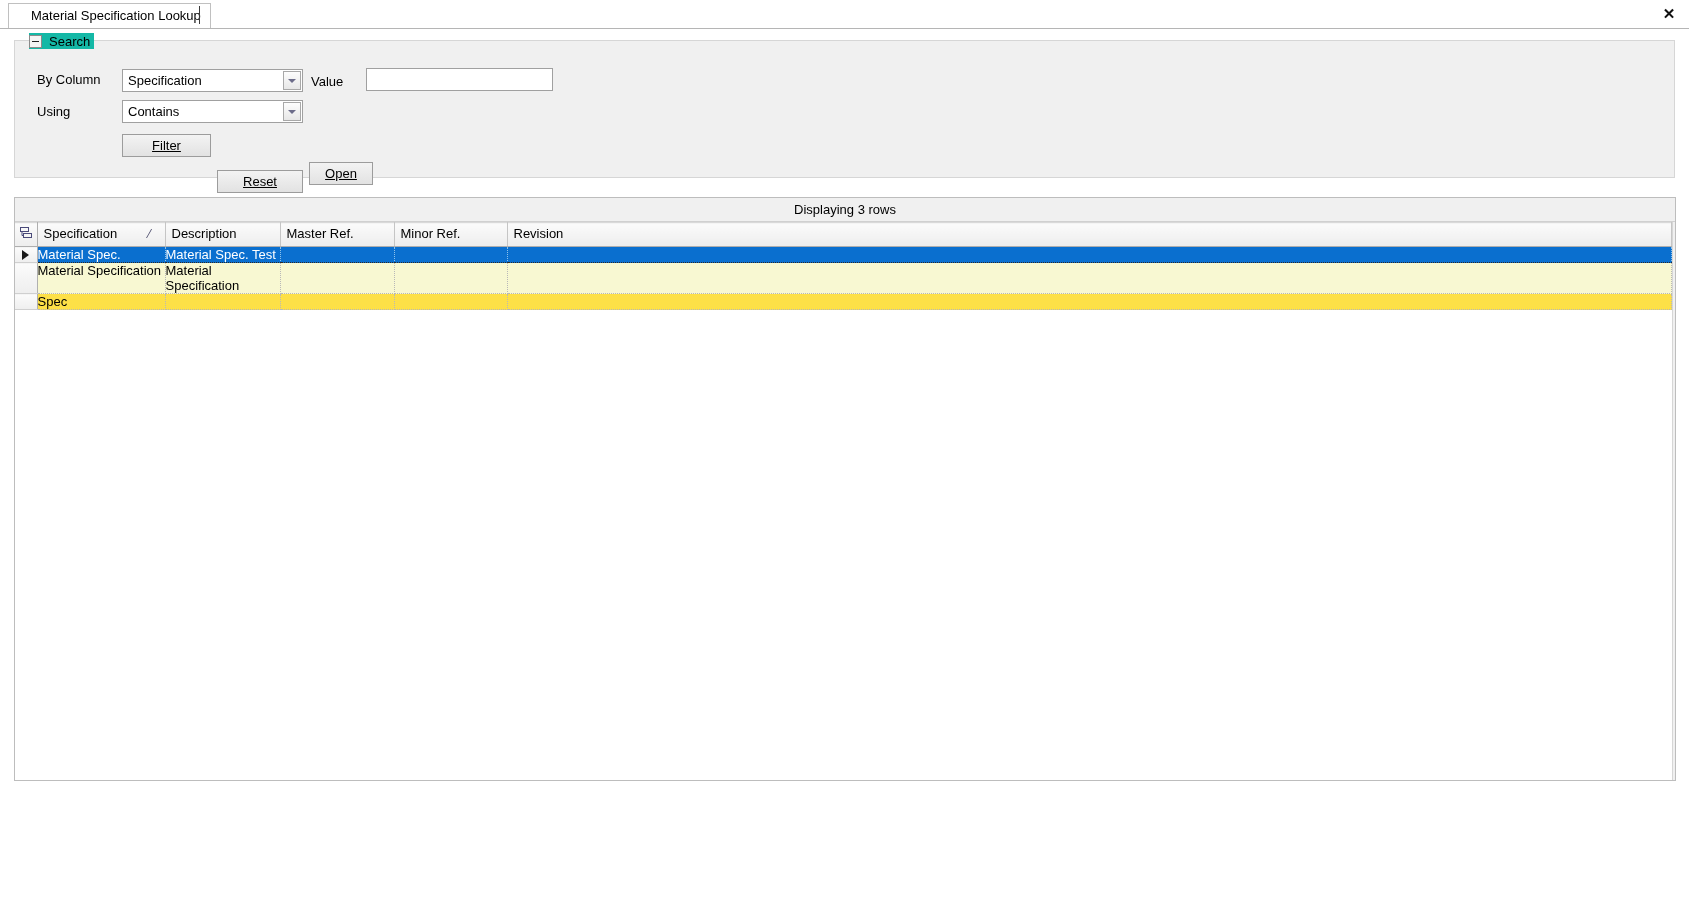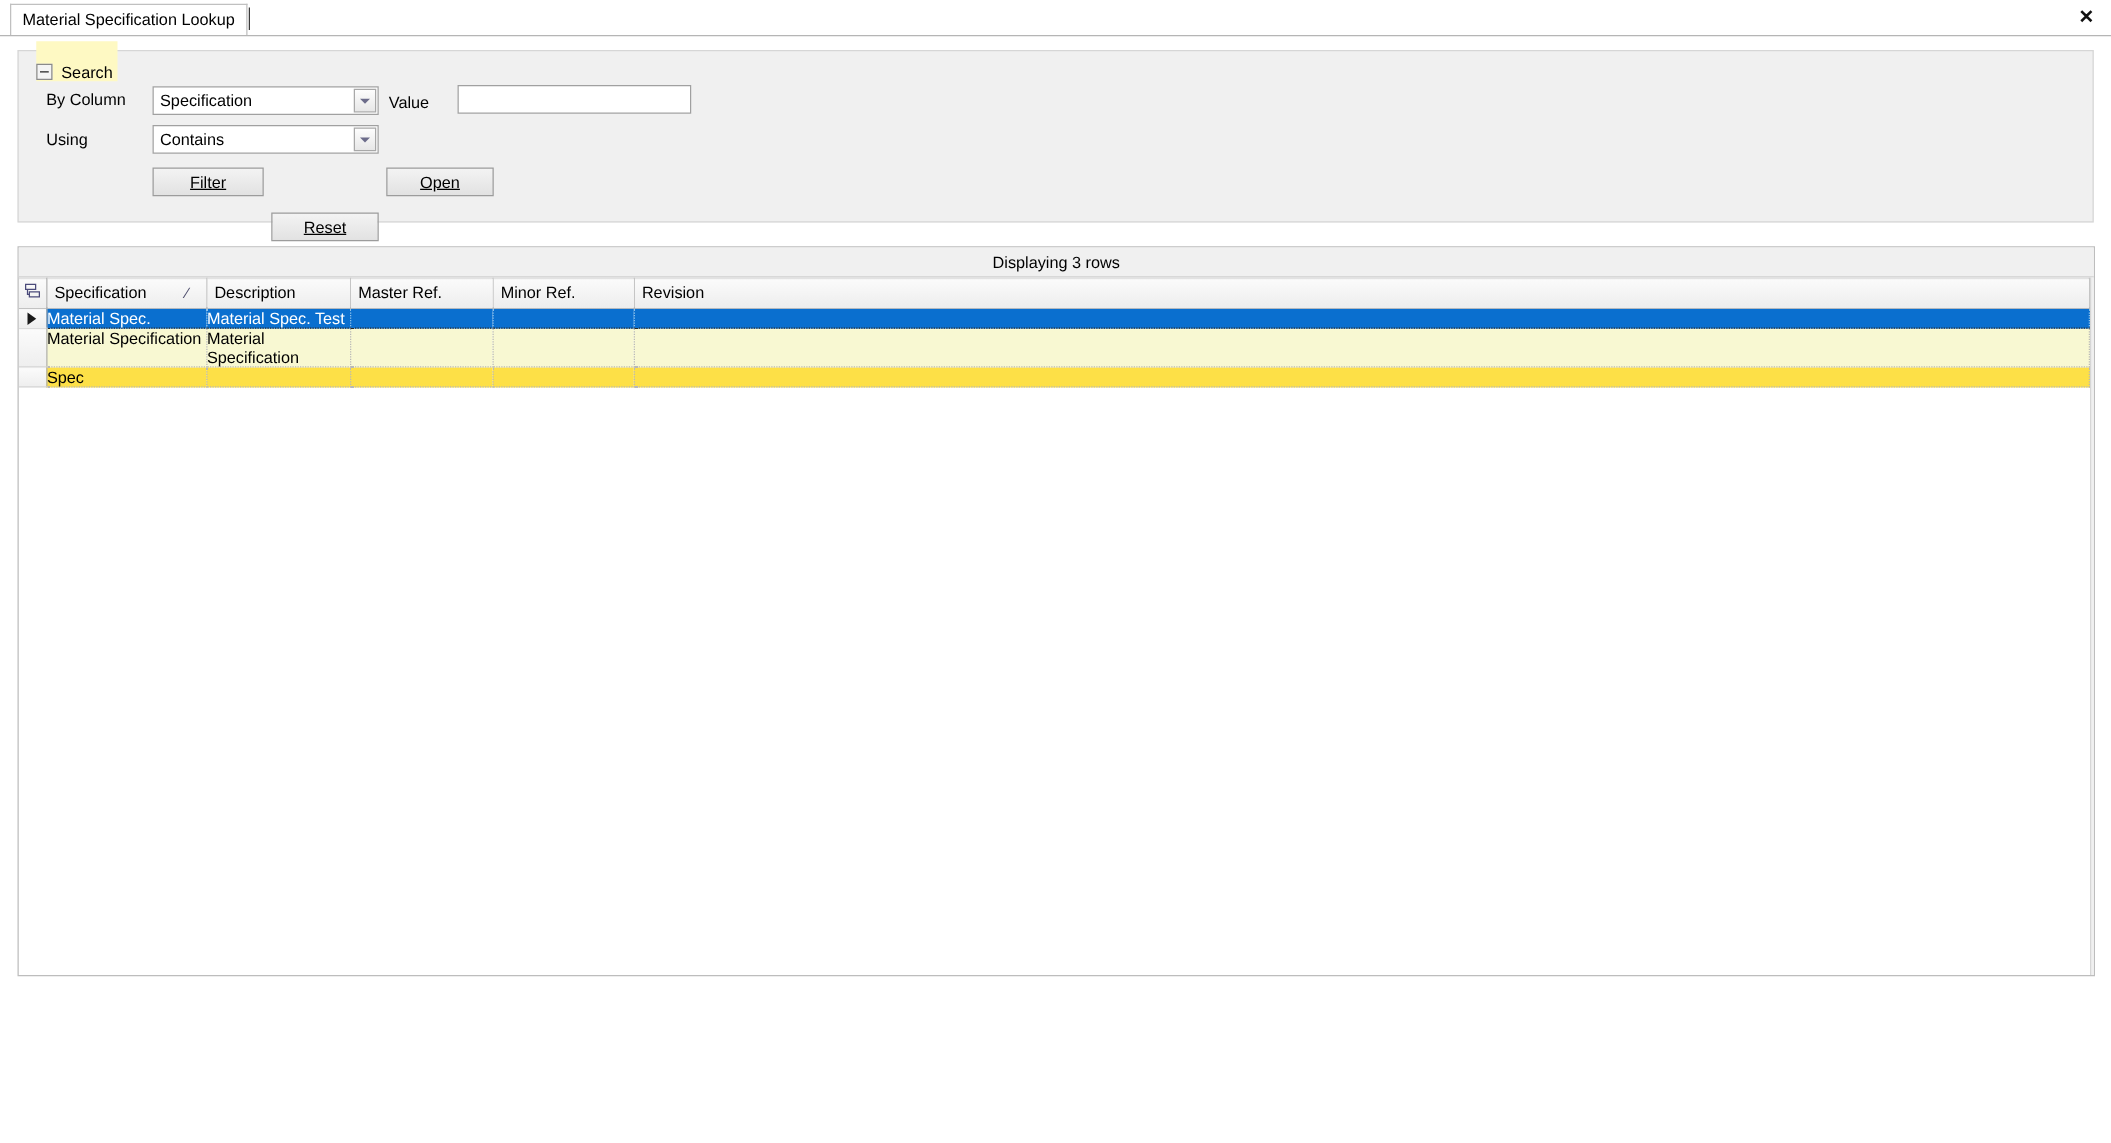--- a/index.html
+++ b/index.html
@@ -24,21 +24,21 @@
     left: 0; top: 0;
     width: 1689px; height: 29px;
     background: #ffffff;
     border-bottom: 1px solid #b5b5b5;
     box-sizing: border-box;
   }
   .tab {
     position: absolute;
     left: 8px; top: 3px;
     height: 25px;
-    padding: 4px 9px 0 9px;
+    padding: 4px 9px 0 22px;
     background: #ffffff;
     border-left: 1px solid #c0c0c0;
     border-right: 1px solid #c0c0c0;
     border-top: 1px solid #c0c0c0;
     box-sizing: border-box;
     font-size: 13px;
     color: #000;
     white-space: nowrap;
     cursor: default;
   }
@@ -67,22 +67,22 @@
     left: 14px; top: 40px;
     width: 1661px; height: 138px;
     border: 1px solid #d6d6d6;
     background: #f0f0f0;
     box-sizing: border-box;
   }
   .group-legend {
     position: absolute;
     left: 14px; top: -8px;
     height: 16px;
-    background: #fef9c3;
-    padding: 16px 4px 0 0;
+    background: #14b8a6;
+    padding: 0 4px 0 0;
     display: flex;
     align-items: center;
     gap: 7px;
     font-size: 13px;
   }
   .collapse-btn {
     width: 13px; height: 13px;
     border: 1px solid #8a8a8a;
     background: #f4f4f4;
     position: relative;
@@ -169,21 +169,21 @@
     font-size: 13px;
     color: #000;
     text-align: center;
     line-height: 21px;
     cursor: pointer;
     user-select: none;
     text-decoration: underline;
   }
   .btn-filter { left: 122px; width: 89px; }
   .btn-reset  { left: 217px; width: 86px; margin-top: 36px; }
-  .btn-open   { left: 309px; width: 86px; }
+  .btn-open   { left: 309px; width: 64px; margin-top: 28px; }
 
   
   .gridpanel {
     position: absolute;
     left: 14px; top: 197px;
     width: 1662px; height: 584px;
     border: 1px solid #bdbdbd;
     background: #ffffff;
     box-sizing: border-box;
   }

